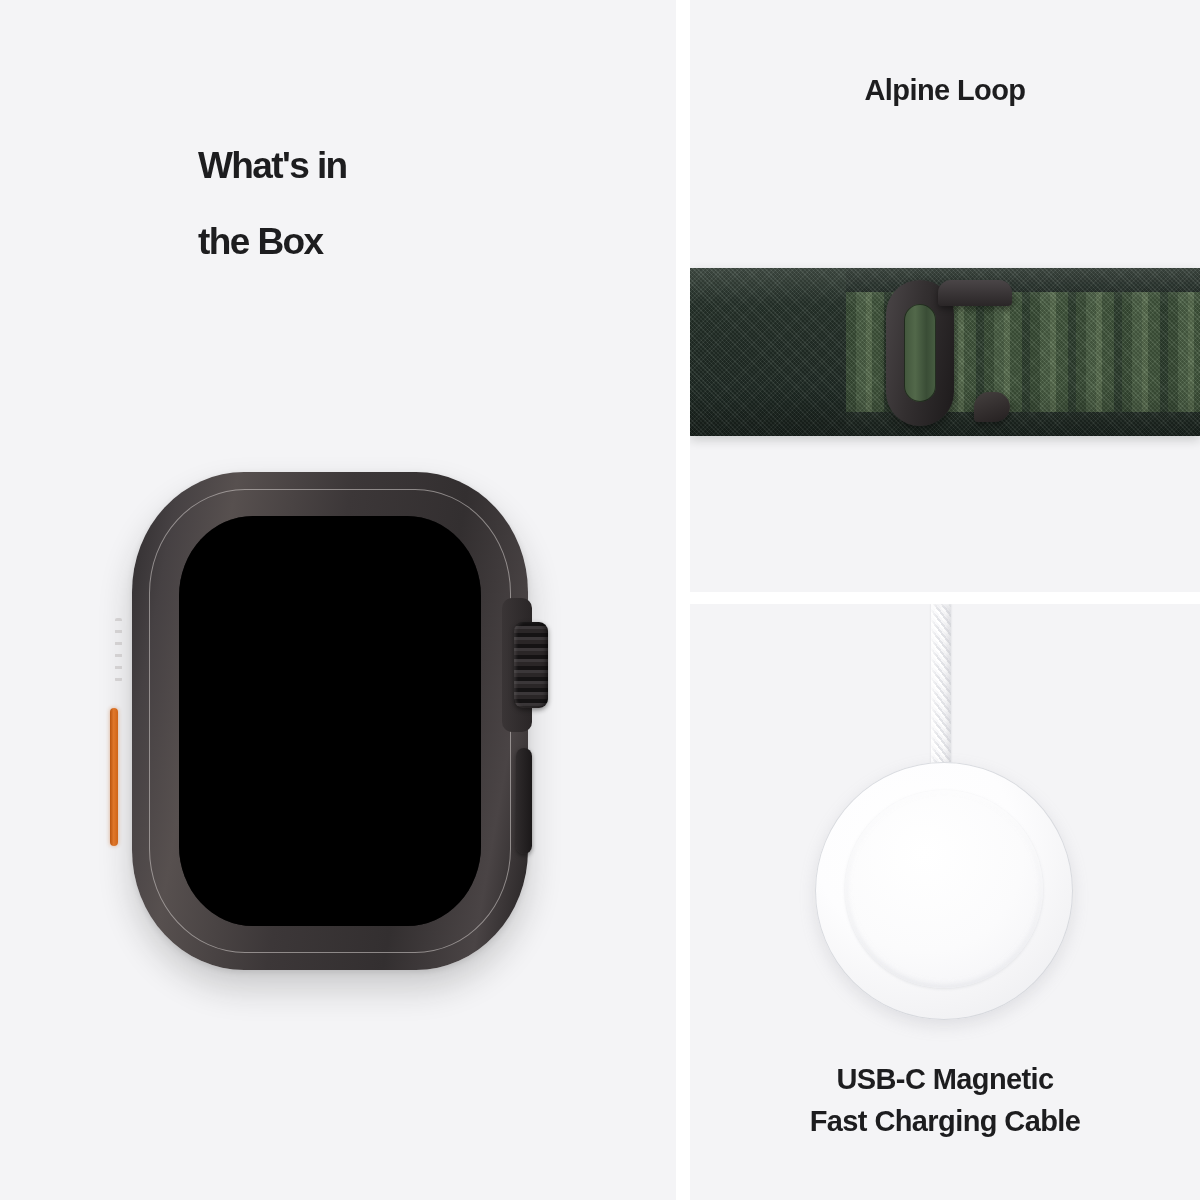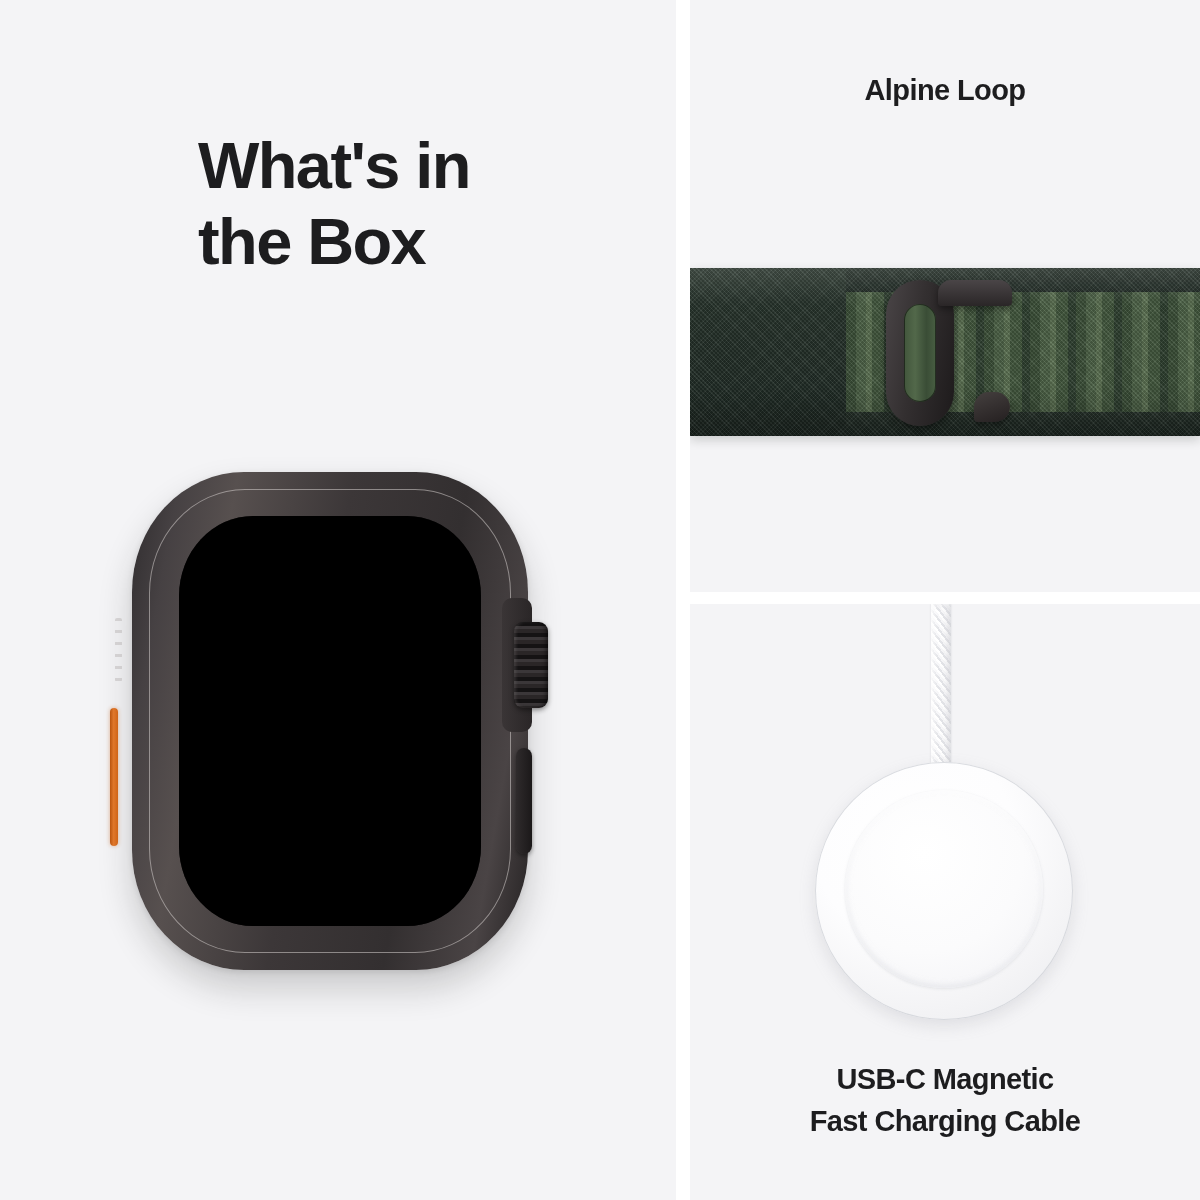--- a/index.html
+++ b/index.html
@@ -29,21 +29,21 @@
   #panel-watch   { left: 0;    top: 0;   width: 676px; height: 1200px; }
   #panel-band    { left: 690px; top: 0;   width: 510px; height: 592px; }
   #panel-charger { left: 690px; top: 604px; width: 510px; height: 596px; }
 
   
   .heading-main {
     position: absolute;
     left: 198px;
     top: 128px;
     width: 420px;
-    font-size: 65px;
+    font-size: 37px;
     line-height: 76px;
     font-weight: 700;
     letter-spacing: -1.6px;
     color: #1d1d1f;
     white-space: pre-line;
   }
 
   .label-top {
     position: absolute;
     top: 72px;

